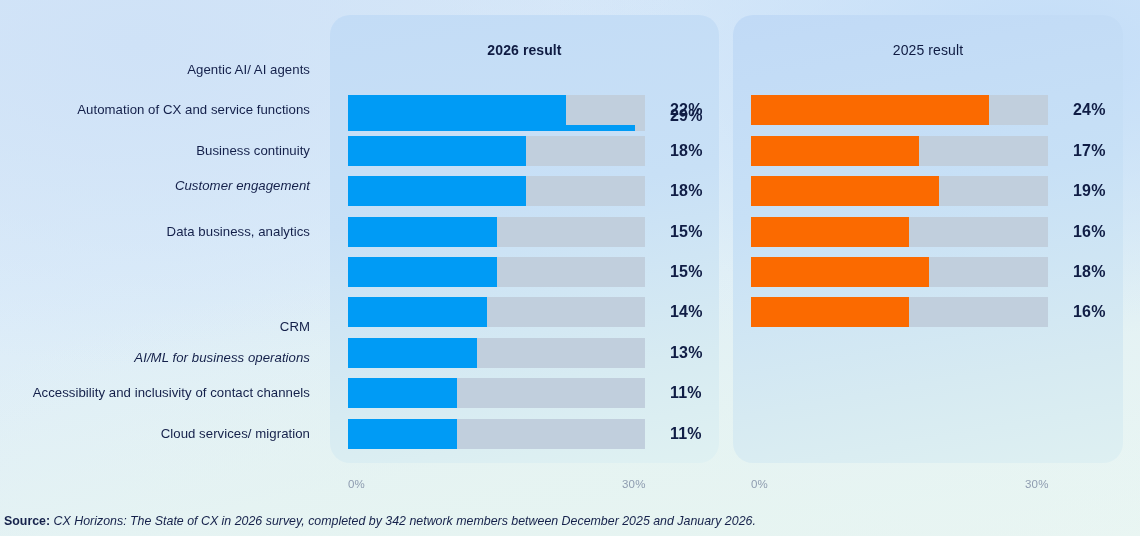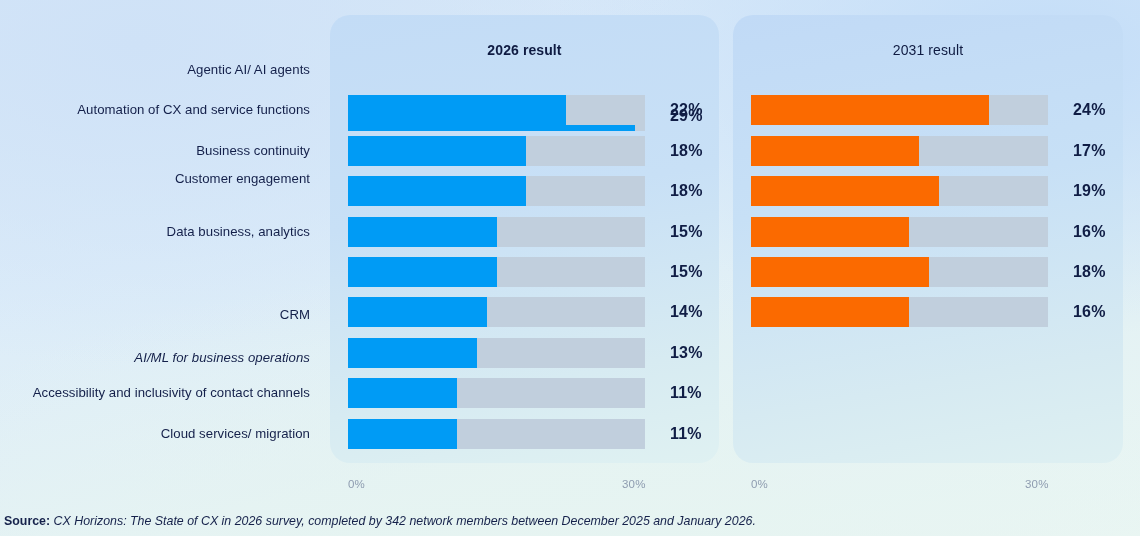--- a/index.html
+++ b/index.html
@@ -150,23 +150,23 @@
 </style>
 </head>
 <body>
 
 <div id="chart-root">
 
   <div class="labels-col">
       <div class="cat-label" style="top: 47px;">Agentic AI/ AI agents</div>
       <div class="cat-label" style="top: 87.4px;">Automation of CX and service functions</div>
       <div class="cat-label" style="top: 127.8px;">Business continuity</div>
-      <div class="cat-label" style="top: 156px;">Customer engagement</div>
+      <div class="cat-label" style="top: 163px; font-style: italic;">Customer engagement</div>
       <div class="cat-label" style="top: 208.6px;">Data business, analytics</div>
-      <div class="cat-label" style="top: 292px; padding-left: 6px;">CRM</div>
+      <div class="cat-label" style="top: 304px; padding-left: 6px;">CRM</div>
       <div class="cat-label" style="top: 335px; font-style: italic;">AI/ML for business operations</div>
       <div class="cat-label" style="top: 370.2px;">Accessibility and inclusivity of contact channels</div>
       <div class="cat-label" style="top: 410.6px;">Cloud services/ migration</div>
     </div>
 
   <div class="panel panel-2026">
     <div class="panel-title bold">2026 result</div>
   <div class="bar-row" style="top: 40px; width: 387px; margin-top: 46px;">
         <div class="track">
           <div class="fill blue" style="width: 287.1px;"></div>
@@ -223,21 +223,21 @@
       </div>
       <div class="bar-row" style="top: 403.6px; width: 387px;">
         <div class="track">
           <div class="fill blue" style="width: 108.9px;"></div>
         </div>
         <div class="bar-value">11%</div>
       </div>
     </div>
 
   <div class="panel panel-2025">
-    <div class="panel-title regular">2031 result</div>
+    <div class="panel-title regular">2025 result</div>
   <div class="bar-row" style="top: 80.4px; width: 387px;">
         <div class="track">
           <div class="fill orange" style="width: 237.6px;"></div>
         </div>
         <div class="bar-value">24%</div>
       </div>
       <div class="bar-row" style="top: 120.8px; width: 387px;">
         <div class="track">
           <div class="fill orange" style="width: 168.3px;"></div>
         </div>

